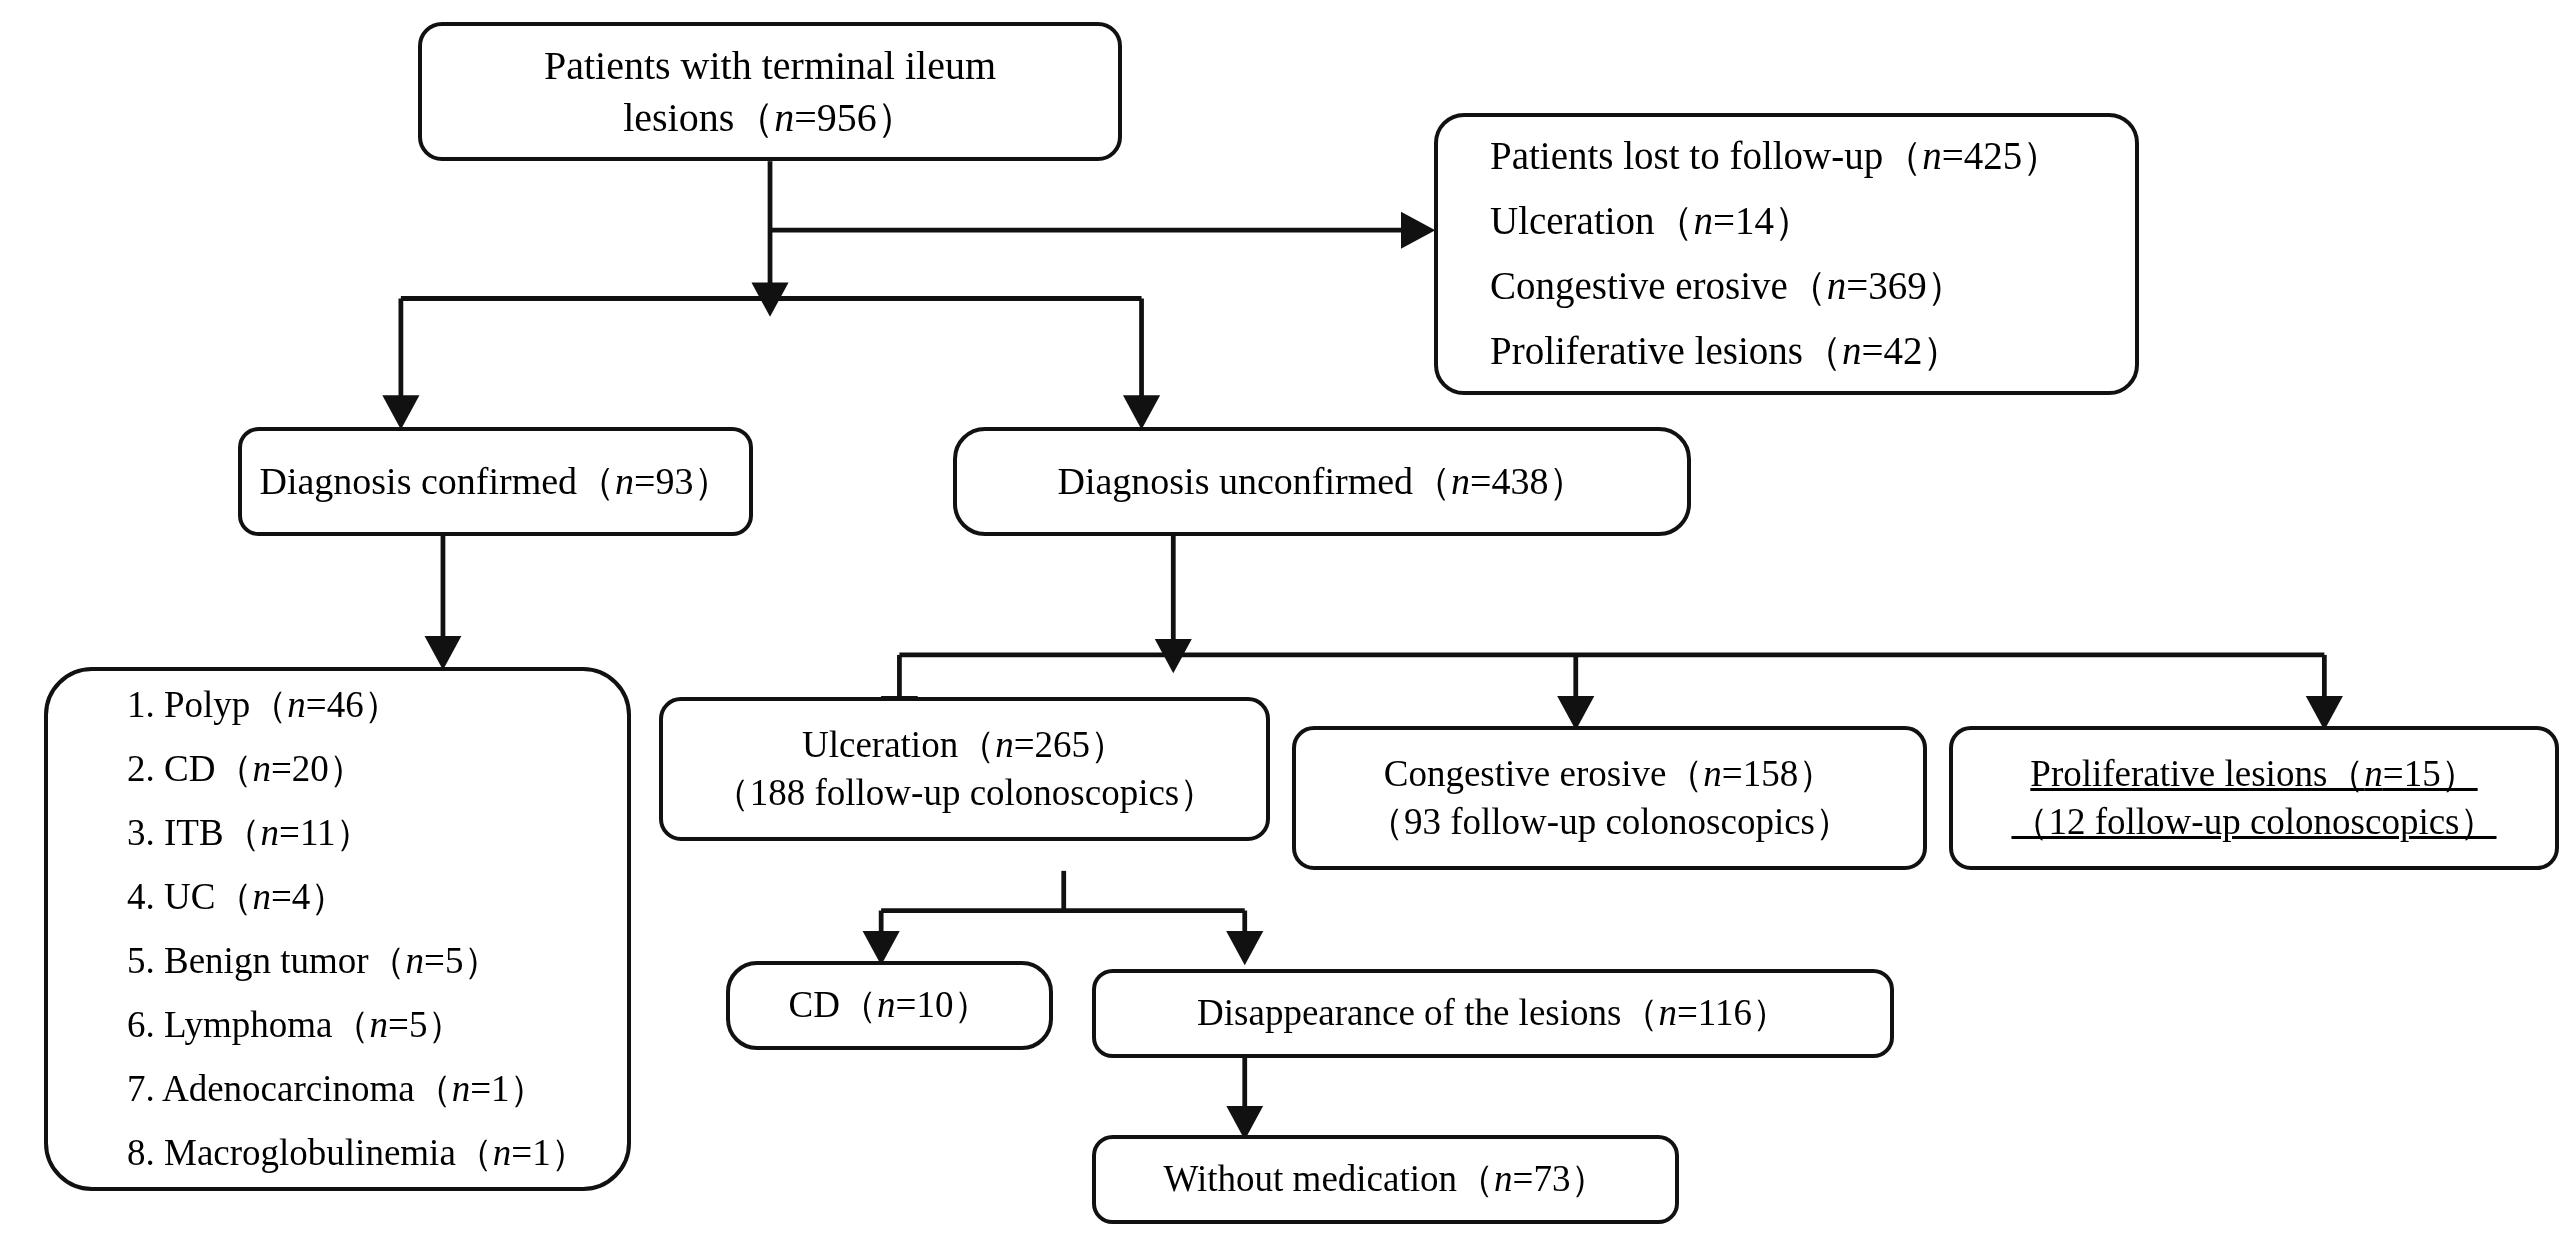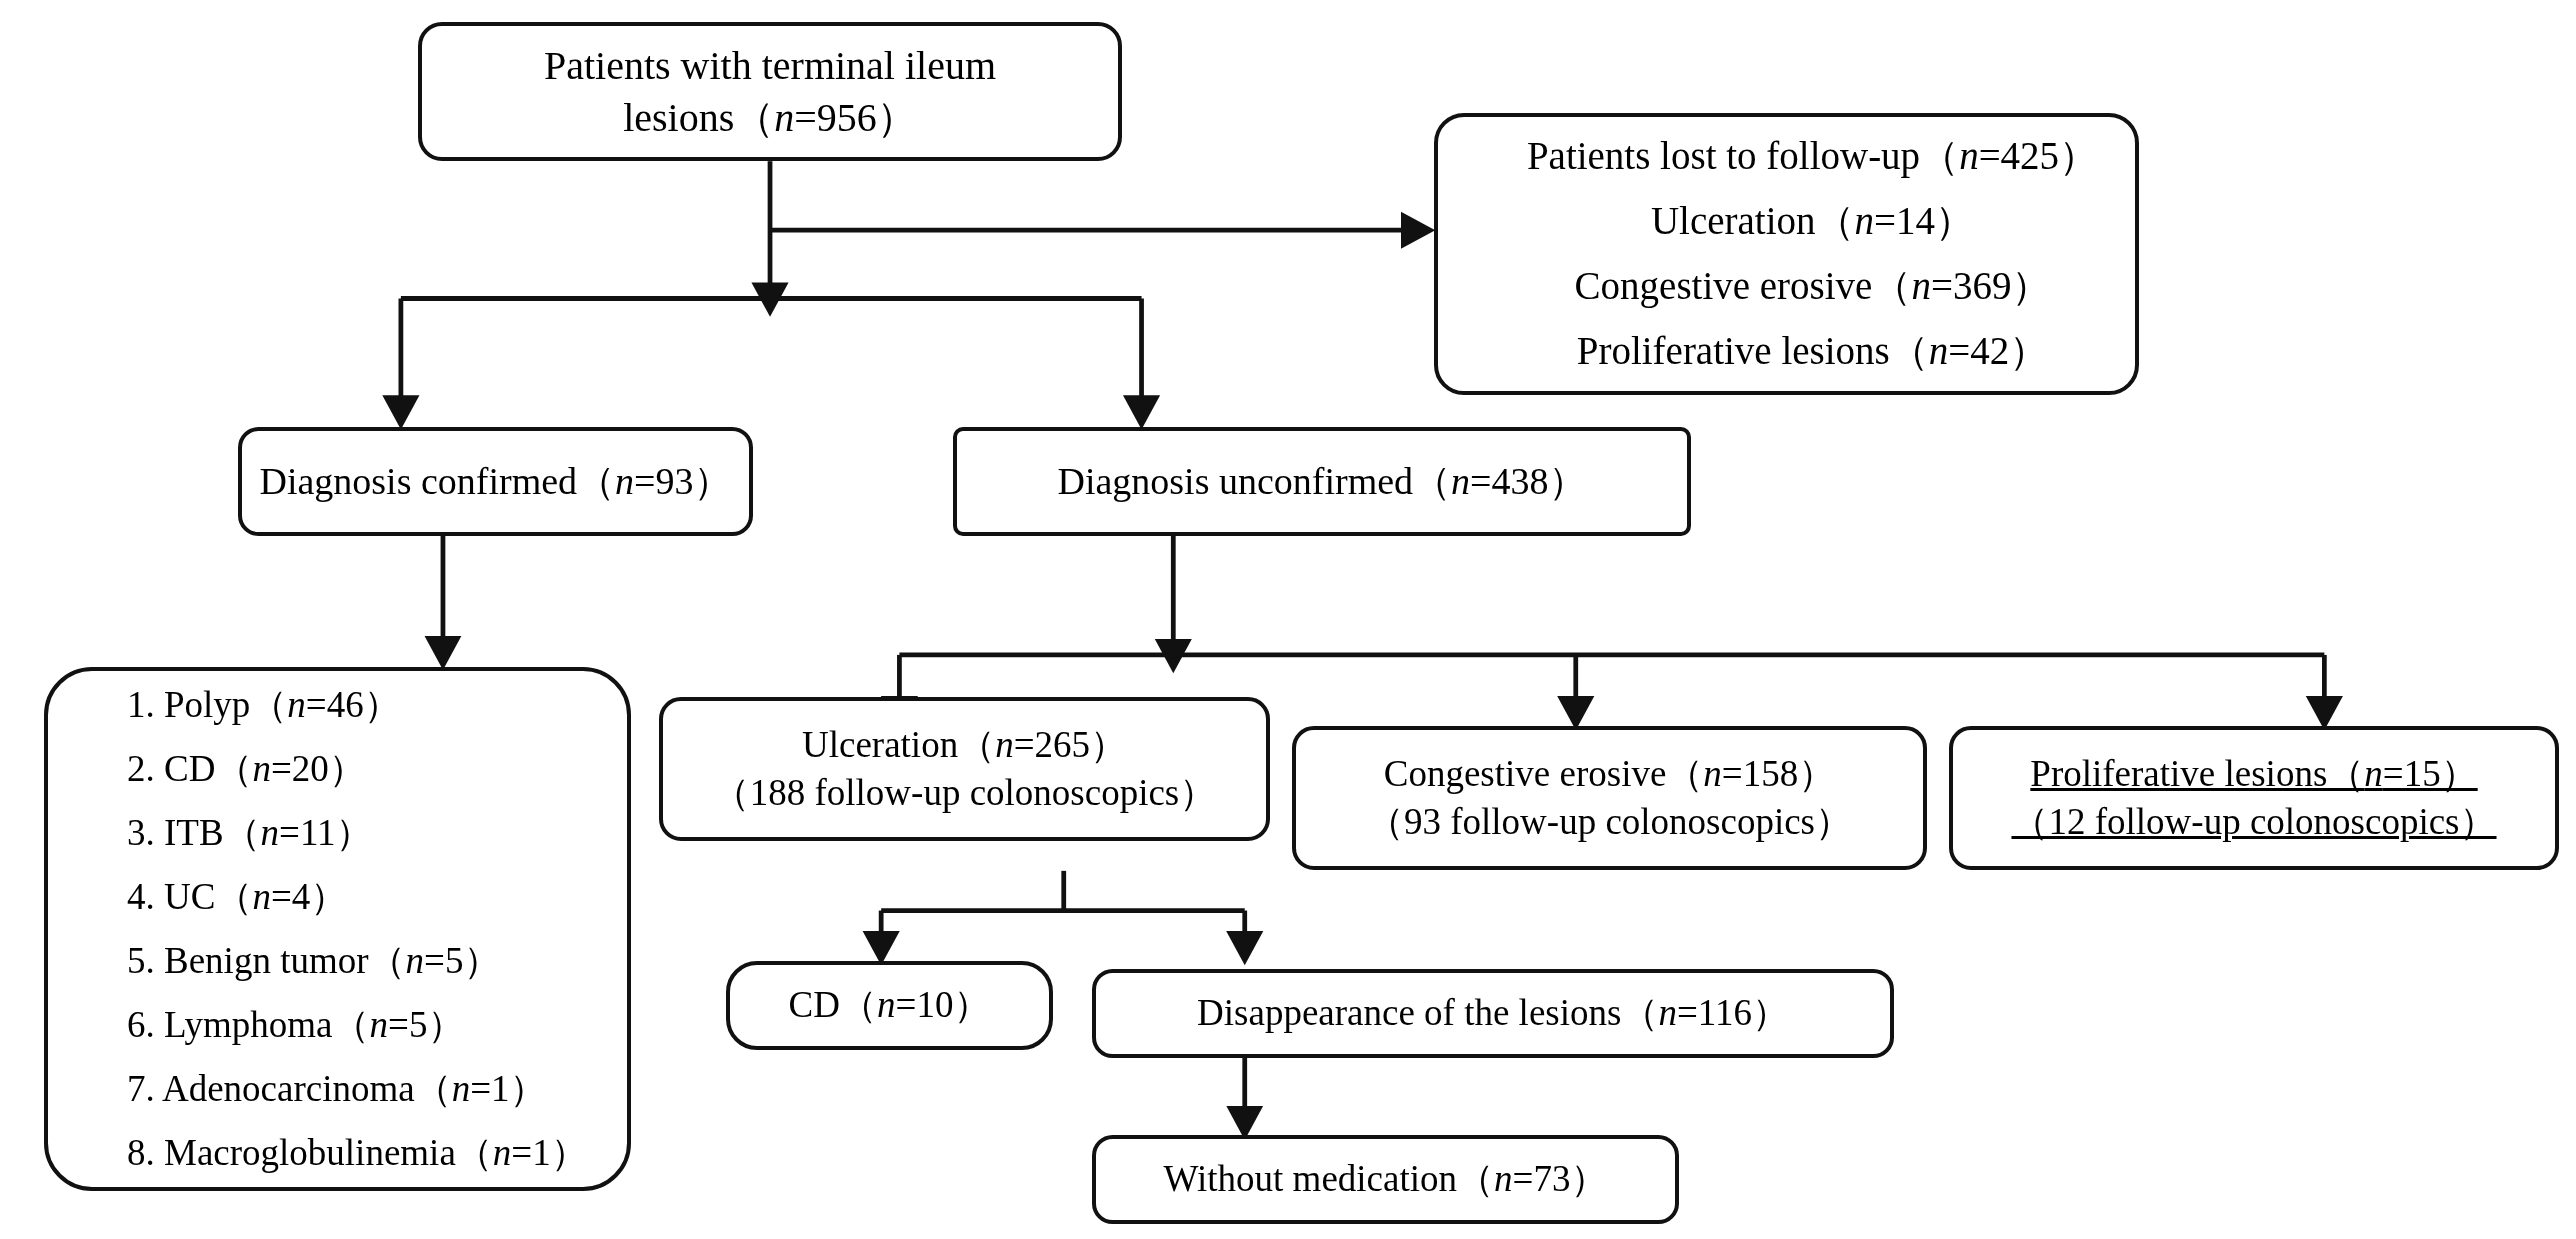--- a/index.html
+++ b/index.html
@@ -41,31 +41,31 @@
     white-space: nowrap;
   }
   
   #node-root {
     left: 418px;  top: 22px;   width: 704px;  height: 139px;
     border-radius: 24px;  font-size: 40px;
   }
   #node-excluded {
     left: 1434px; top: 113px;  width: 705px;  height: 282px;
     border-radius: 30px;  font-size: 39px;
-    align-items: center; text-align: left;
+    align-items: flex-start; text-align: left;
     padding: 0 0 0 52px;
   }
   #node-excluded .ln { margin: 7.1px 0; }
   #node-confirmed {
     left: 238px;  top: 427px;  width: 515px;  height: 109px;
     border-radius: 20.6px;  font-size: 38px;
   }
   #node-unconfirmed {
     left: 953px; top: 427px;  width: 738px;  height: 109px;
-    border-radius: 10px;  font-size: 38px;
+    border-radius: 32px;  font-size: 38px;
   }
   #node-dxlist {
     left: 44px;   top: 667px;  width: 587px;  height: 524px;
     border-radius: 48px;  font-size: 37px;
     align-items: flex-start; text-align: left;
     padding: 0 0 0 79px;
   }
   #node-dxlist .ln { margin: 8px 0; }
   #node-ulceration {
     left: 659px;  top: 697px;  width: 611px;  height: 144px;

